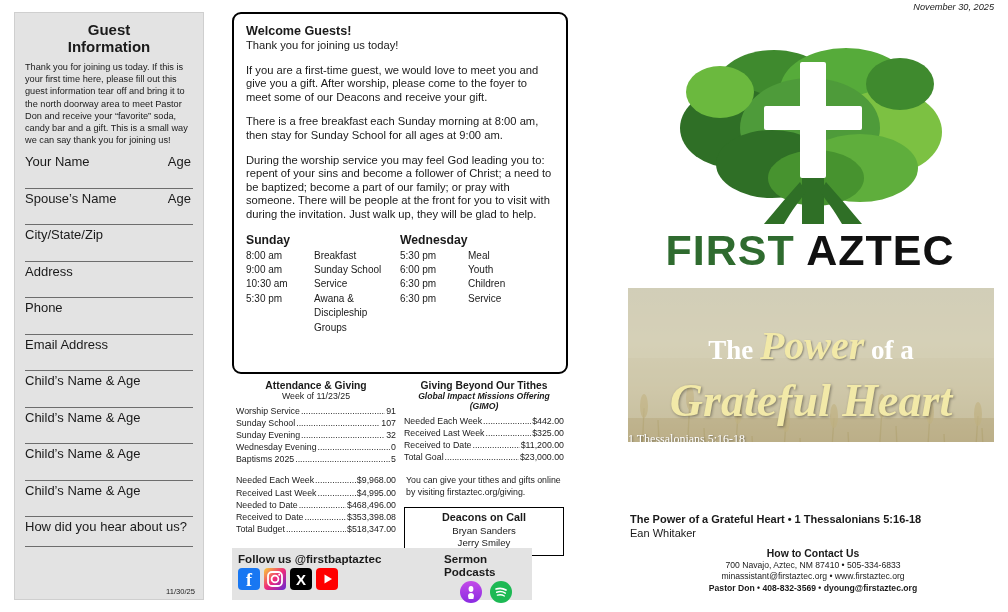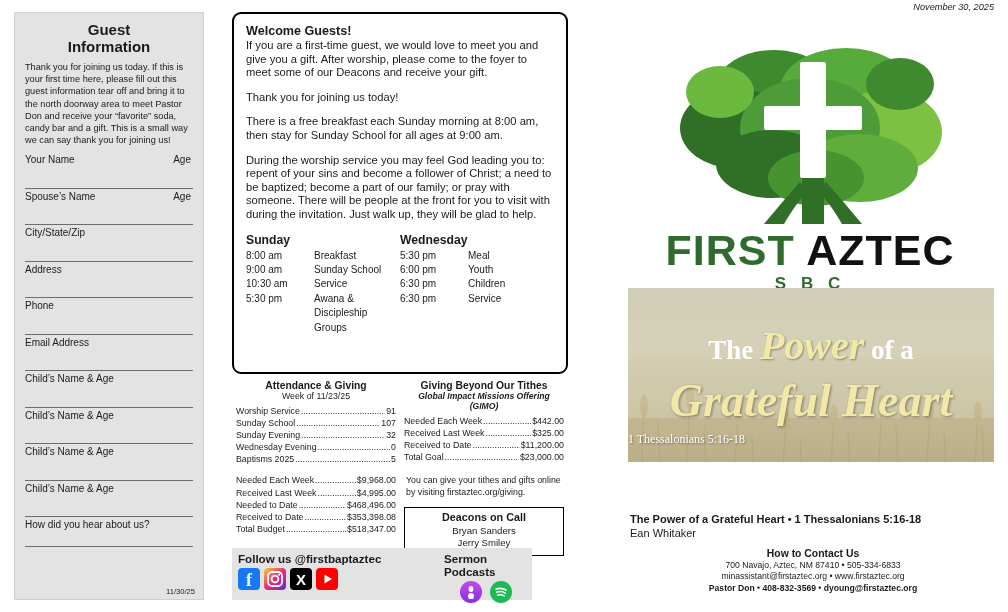--- a/index.html
+++ b/index.html
@@ -27,21 +27,21 @@
   }
   .guest-intro {
     font-size: 9.2px; line-height: 12.2px; text-align: left; margin-bottom: 6px;
   }
   .field {
     border-bottom: 1px solid #6d6d6d;
     height: 36.5px;
     position: relative;
   }
   .field-label {
-    position: absolute; left: 0; top: 2px; font-size: 10px;
+    position: absolute; left: 0; top: 2px; font-size: 13px;
   }
   .field-label.right { left: auto; right: 2px; }
   .field.small { height: 30px; }
   .guest-date {
     position: absolute; right: 8px; bottom: 3px; font-size: 7.6px;
   }
 
   
   .welcome-box {
     position: absolute; left: 232px; top: 12px; width: 336px; height: 362px;
@@ -115,21 +115,21 @@
     font-size: 43px; letter-spacing: 1px; line-height: 44px;
   }
   .logo-text .first { color: #2f6b2f; }
   .logo-text .aztec { color: #111; }
   .logo-text .sbc {
     font-size: 17px; letter-spacing: 5px; font-weight: bold; color: #2f6b2f; margin-top: 2px;
   }
 
   
   .sermon-img {
-    position: absolute; left: 628px; top: 288px; width: 366px; height: 174px;
+    position: absolute; left: 628px; top: 288px; width: 366px; height: 154px;
     overflow: hidden;
     background: linear-gradient(180deg,#cfcdbd 0%, #d8d3bb 35%, #cfc6a7 65%, #b9ad86 100%);
   }
   .wheat { position: absolute; inset: 0; opacity: .55; }
   .sermon-title-1 {
     position: absolute; left: 0; top: 34px; width: 366px; text-align: center;
     font-family: "Liberation Serif", serif; color: #ffffff;
     font-size: 27px; font-weight: bold;
   }
   .sermon-title-1 .script {
@@ -204,22 +204,22 @@
       <span class="field-label">Child’s Name &amp; Age</span>
     </div>
     <div class="field small">
       <span class="field-label">How did you hear about us?</span>
     </div>
     <div class="guest-date">11/30/25</div>
   </div>
 
   <div class="welcome-box">
     <div class="welcome-head">Welcome Guests!</div>
+    <div class="welcome-p">Thank you for joining us today!</div>
     <div class="welcome-p">If you are a first-time guest, we would love to meet you and give you a gift. After worship, please come to the foyer to meet some of our Deacons and receive your gift.</div>
-    <div class="welcome-p">Thank you for joining us today!</div>
     <div class="welcome-p">There is a free breakfast each Sunday morning at 8:00 am, then stay for Sunday School for all ages at 9:00 am.</div>
     <div class="welcome-p tight">During the worship service you may feel God leading you to: repent of your sins and become a follower of Christ; a need to be baptized; become a part of our family; or pray with someone. There will be people at the front for you to visit with during the invitation. Just walk up, they will be glad to help.</div>
 
     <div class="sched-wrap">
       <div class="sched">
         <h4>Sunday</h4>
         <div class="sched-row">
           <span class="sched-time">8:00 am</span>
           <span class="sched-item">Breakfast</span>
         </div>
@@ -429,21 +429,20 @@
       <g fill="#ffffff">
         <rect x="176" y="30" width="26" height="116" rx="2"></rect>
         <rect x="140" y="74" width="98" height="24" rx="2"></rect>
       </g>
     </svg>
     <div class="logo-text">
       <div class="first-aztec">
         <span class="first">FIRST</span>
         <span class="aztec">AZTEC</span>
       </div>
-      <div class="sbc">S B C</div>
     </div>
   </div>
 
   <div class="sermon-img">
     <svg class="wheat" width="366" height="218" viewBox="0 0 366 218" aria-hidden="true">
       <rect x="0" y="0" width="366" height="218" fill="#cfc9ac"></rect>
       <rect x="0" y="130" width="366" height="88" fill="#b9ab82" opacity=".8"></rect>
       <g stroke="#a9995f" stroke-width="1.4" opacity=".65">
         <path d="M12 218 L16 120"></path>
           <path d="M34 218 L30 132"></path>

